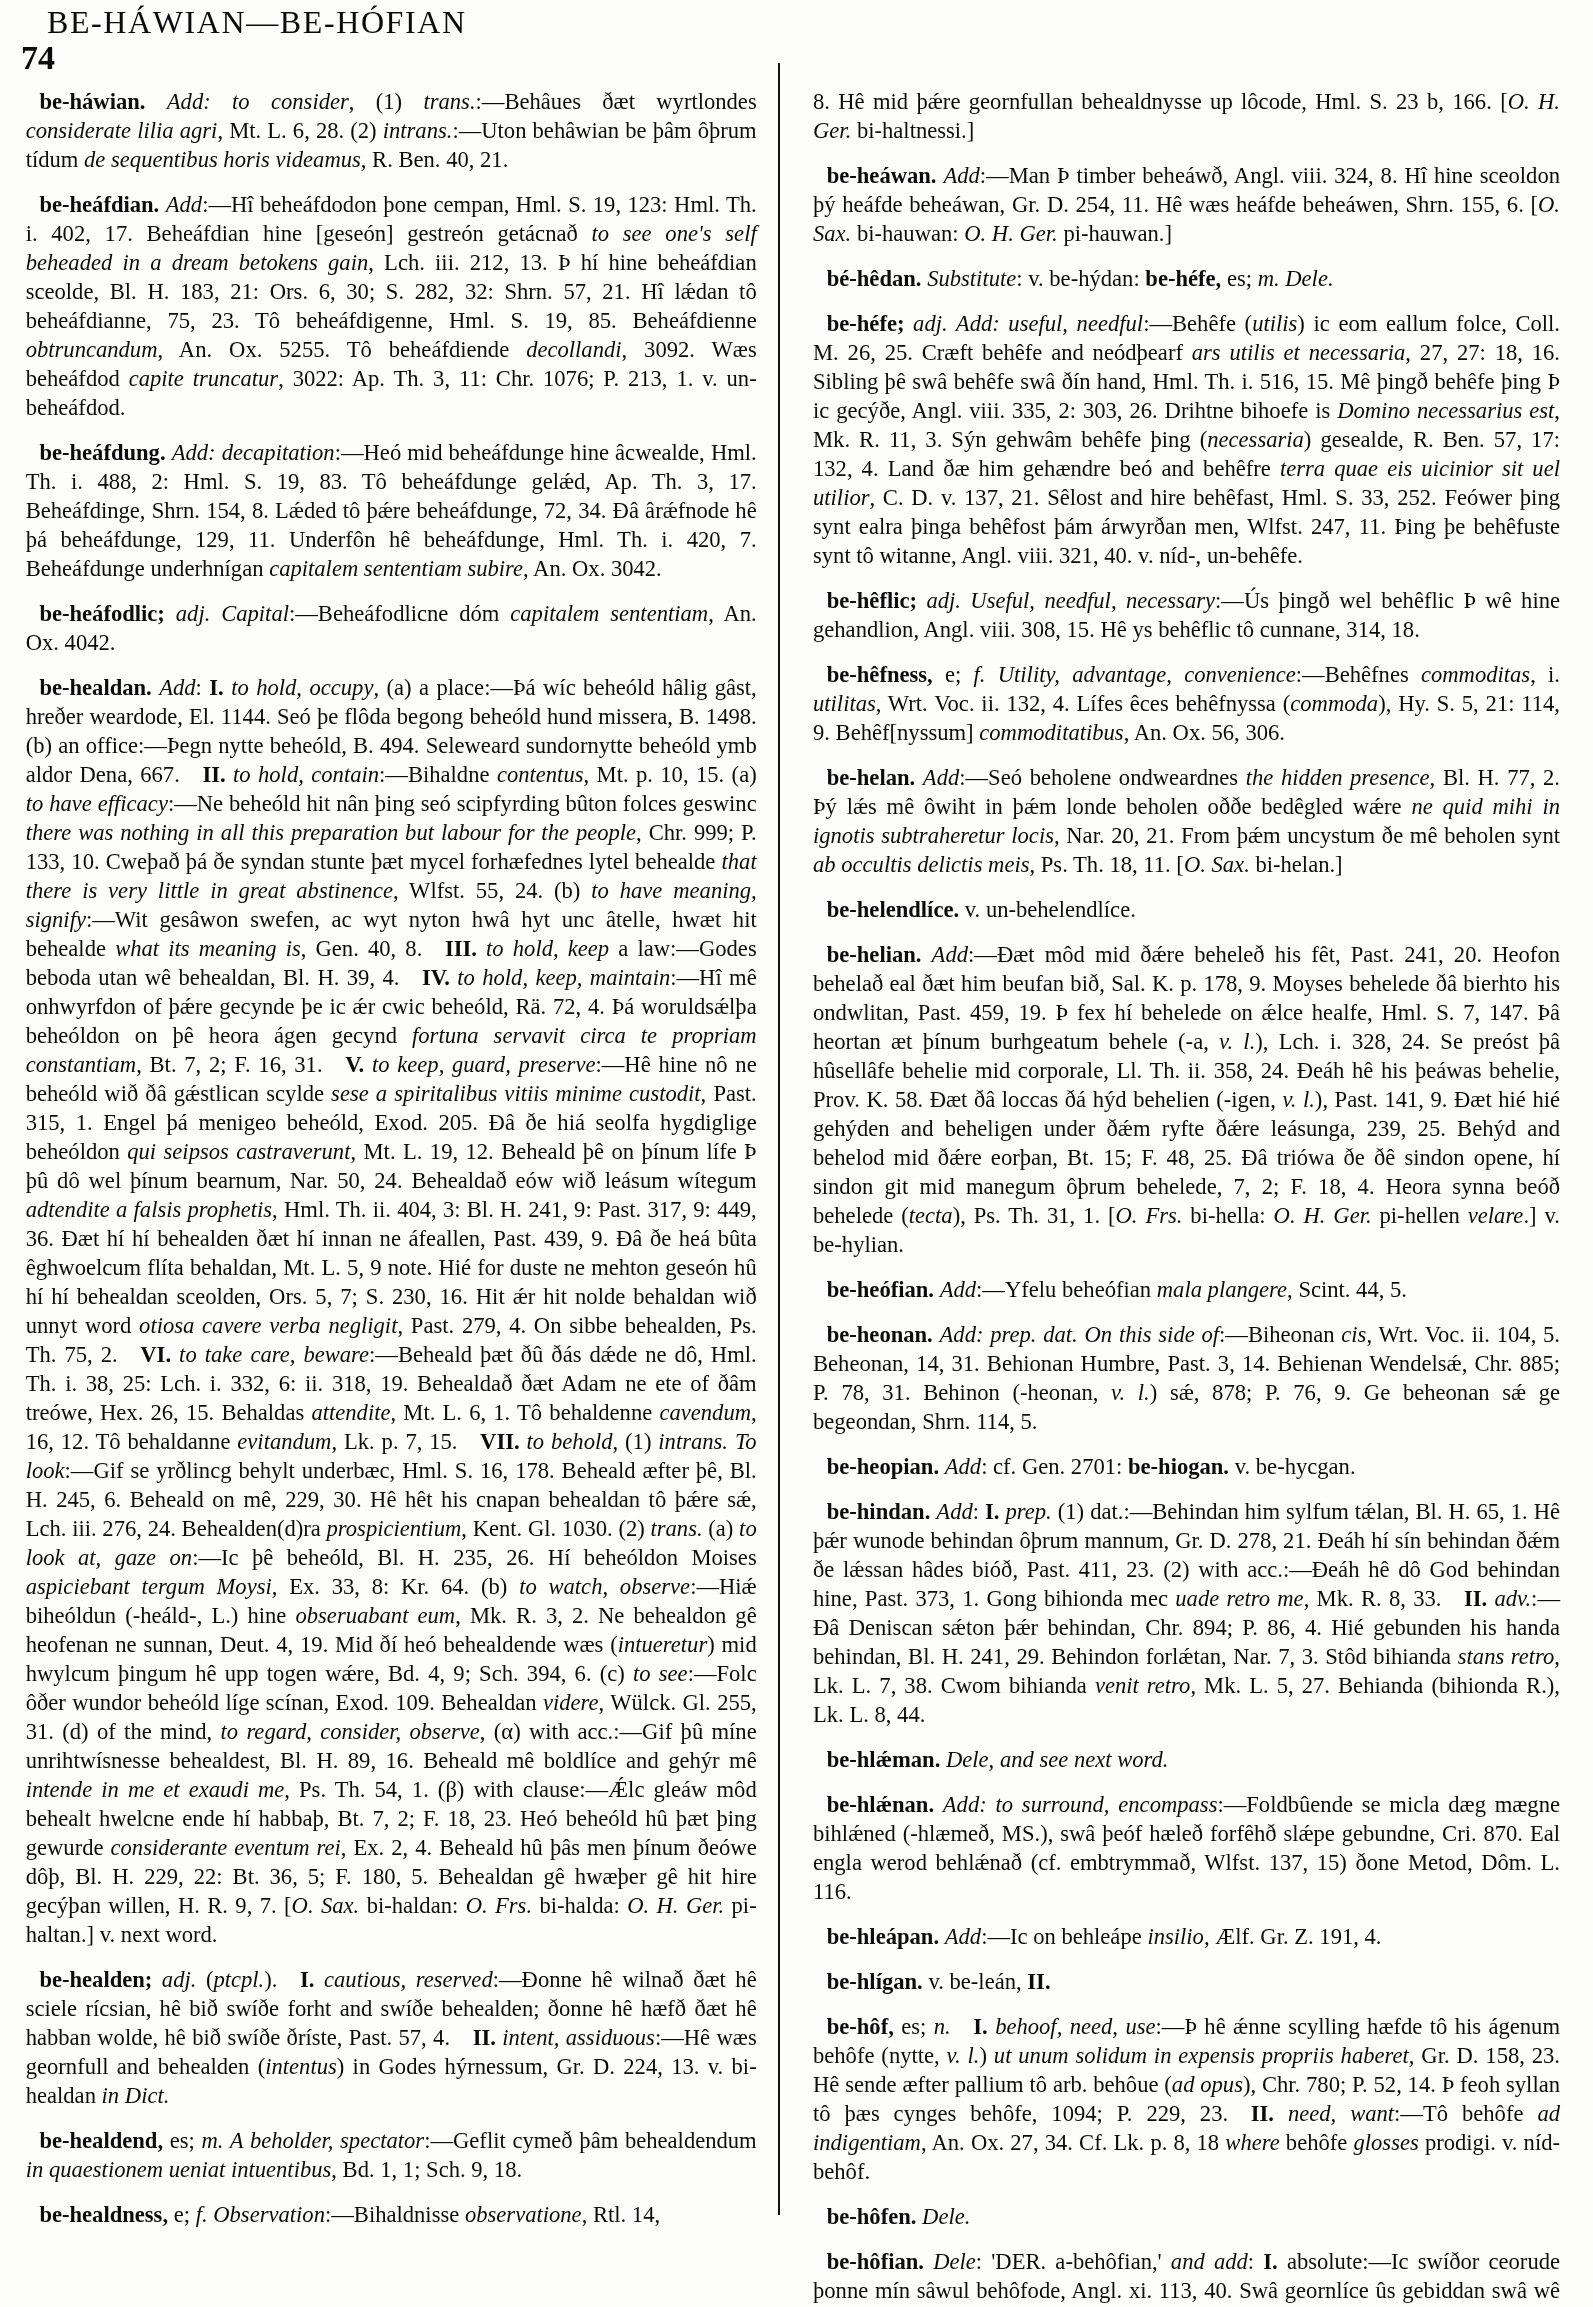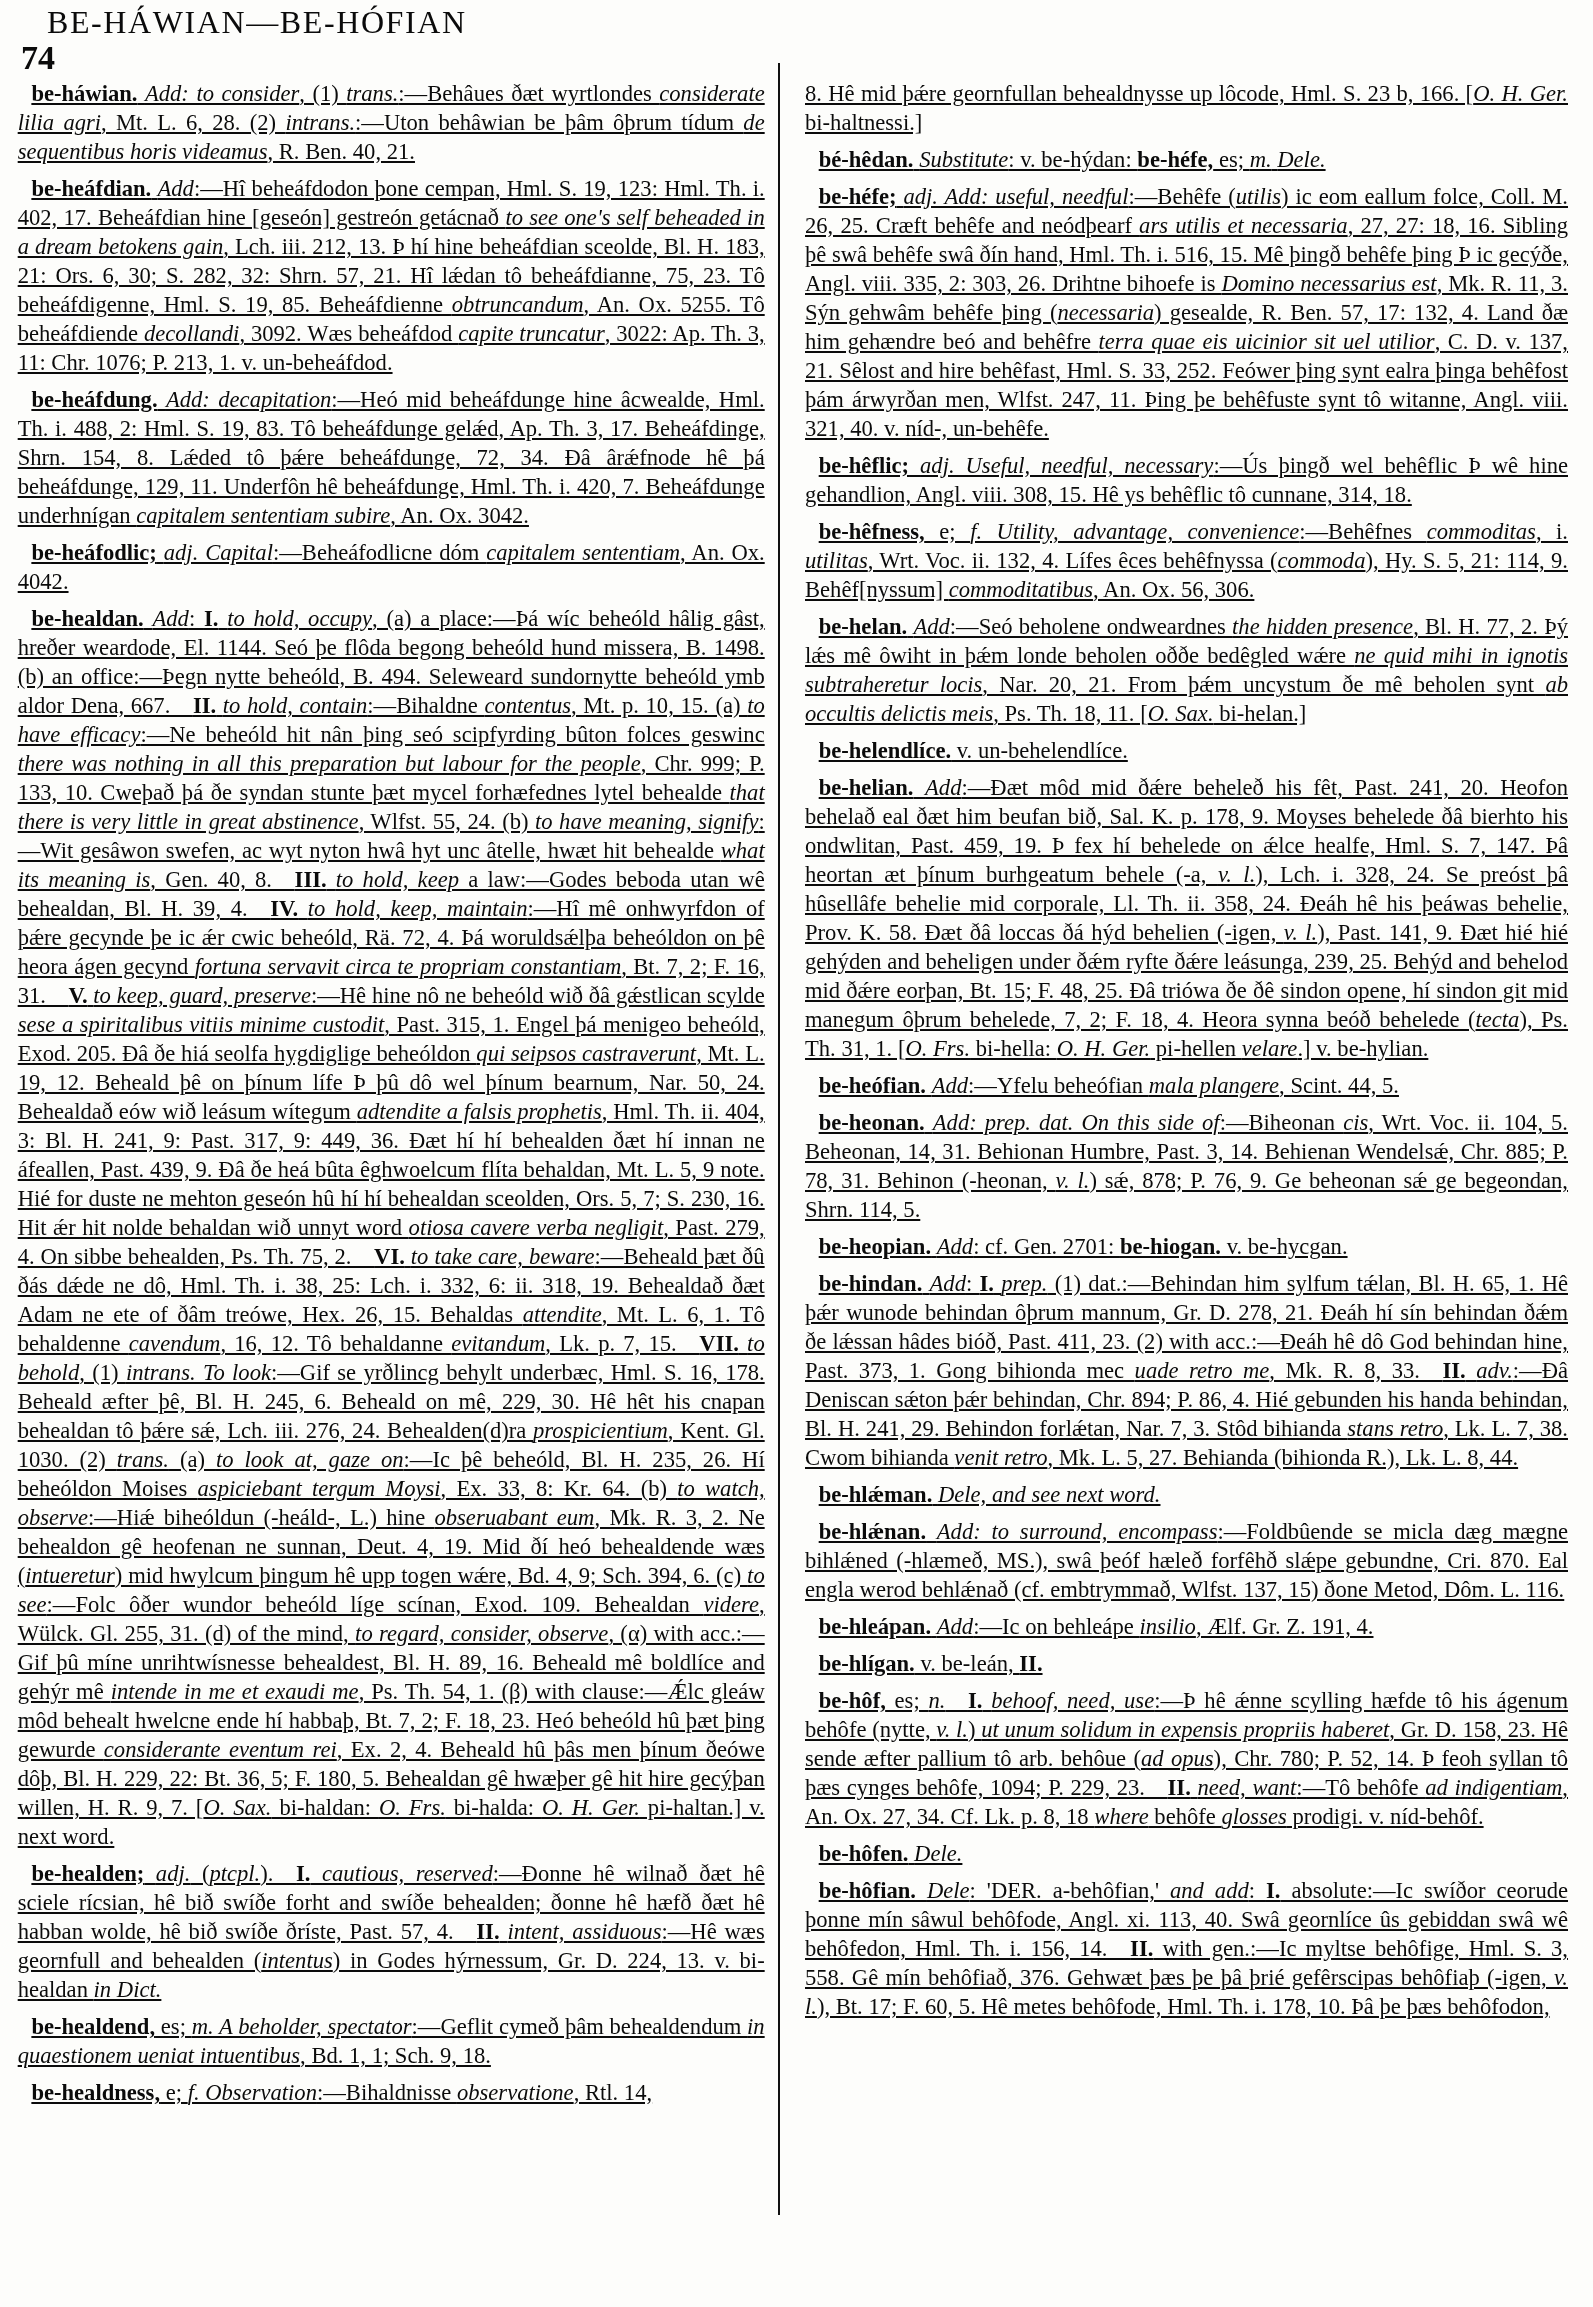--- a/index.html
+++ b/index.html
@@ -21,21 +21,21 @@
   .col {
     position:absolute; top:71px;
     font-size:22.6px; line-height:29px; text-align:justify;
   }
   .col-left  { left:9.7px;  width:763px; }
   .col-right { left:797px; width:779px; }
   .divider {
     position:absolute; left:778px; top:63px;
     width:2.4px; height:2152px; background:#111;
   }
-  .entry { margin:8px; text-indent:13.7px;text-decoration:underline; }
+  .entry { margin:16px; text-indent:13.7px; }
   .col-right .entry:first-child { text-indent:0; }
   .entry b { font-weight:bold; }
   .entry i { font-style:italic; }
 </style>
 </head>
 <body>
 
 <div class="page">
   <div class="page-number">74</div>
   <div class="running-head">
@@ -48,20 +48,21 @@
       <p class="entry"><b>be-heáfdung.</b> <i>Add: decapitation</i>:—Heó mid beheáfdunge hine âcwealde, Hml. Th. i. 488, 2: Hml. S. 19, 83. Tô beheáfdunge gelǽd, Ap. Th. 3, 17. Beheáfdinge, Shrn. 154, 8. Lǽded tô þǽre beheáfdunge, 72, 34. Ðâ ârǽfnode hê þá beheáfdunge, 129, 11. Underfôn hê beheáfdunge, Hml. Th. i. 420, 7. Beheáfdunge underhnígan <i>capitalem sententiam subire</i>, An. Ox. 3042.</p>
       <p class="entry"><b>be-heáfodlic;</b> <i>adj. Capital</i>:—Beheáfodlicne dóm <i>capitalem sententiam</i>, An. Ox. 4042.</p>
       <p class="entry"><b>be-healdan.</b> <i>Add</i>: <b>I.</b> <i>to hold, occupy</i>, (a) a place:—Þá wíc beheóld hâlig gâst, hreðer weardode, El. 1144. Seó þe flôda begong beheóld hund missera, B. 1498. (b) an office:—Þegn nytte beheóld, B. 494. Seleweard sundornytte beheóld ymb aldor Dena, 667. <b>II.</b> <i>to hold, contain</i>:—Bihaldne <i>contentus</i>, Mt. p. 10, 15. (a) <i>to have efficacy</i>:—Ne beheóld hit nân þing seó scipfyrding bûton folces geswinc <i>there was nothing in all this preparation but labour for the people</i>, Chr. 999; P. 133, 10. Cweþað þá ðe syndan stunte þæt mycel forhæfednes lytel behealde <i>that there is very little in great abstinence</i>, Wlfst. 55, 24. (b) <i>to have meaning, signify</i>:—Wit gesâwon swefen, ac wyt nyton hwâ hyt unc âtelle, hwæt hit behealde <i>what its meaning is</i>, Gen. 40, 8. <b>III.</b> <i>to hold, keep</i> a law:—Godes beboda utan wê behealdan, Bl. H. 39, 4. <b>IV.</b> <i>to hold, keep, maintain</i>:—Hî mê onhwyrfdon of þǽre gecynde þe ic ǽr cwic beheóld, Rä. 72, 4. Þá woruldsǽlþa beheóldon on þê heora ágen gecynd <i>fortuna servavit circa te propriam constantiam</i>, Bt. 7, 2; F. 16, 31. <b>V.</b> <i>to keep, guard, preserve</i>:—Hê hine nô ne beheóld wið ðâ gǽstlican scylde <i>sese a spiritalibus vitiis minime custodit</i>, Past. 315, 1. Engel þá menigeo beheóld, Exod. 205. Ðâ ðe hiá seolfa hygdiglige beheóldon <i>qui seipsos castraverunt</i>, Mt. L. 19, 12. Beheald þê on þínum lífe Þ þû dô wel þínum bearnum, Nar. 50, 24. Behealdað eów wið leásum wítegum <i>adtendite a falsis prophetis</i>, Hml. Th. ii. 404, 3: Bl. H. 241, 9: Past. 317, 9: 449, 36. Ðæt hí hí behealden ðæt hí innan ne áfeallen, Past. 439, 9. Ðâ ðe heá bûta êghwoelcum flíta behaldan, Mt. L. 5, 9 note. Hié for duste ne mehton geseón hû hí hí behealdan sceolden, Ors. 5, 7; S. 230, 16. Hit ǽr hit nolde behaldan wið unnyt word <i>otiosa cavere verba negligit</i>, Past. 279, 4. On sibbe behealden, Ps. Th. 75, 2. <b>VI.</b> <i>to take care, beware</i>:—Beheald þæt ðû ðás dǽde ne dô, Hml. Th. i. 38, 25: Lch. i. 332, 6: ii. 318, 19. Behealdað ðæt Adam ne ete of ðâm treówe, Hex. 26, 15. Behaldas <i>attendite</i>, Mt. L. 6, 1. Tô behaldenne <i>cavendum</i>, 16, 12. Tô behaldanne <i>evitandum</i>, Lk. p. 7, 15. <b>VII.</b> <i>to behold</i>, (1) <i>intrans. To look</i>:—Gif se yrðlincg behylt underbæc, Hml. S. 16, 178. Beheald æfter þê, Bl. H. 245, 6. Beheald on mê, 229, 30. Hê hêt his cnapan behealdan tô þǽre sǽ, Lch. iii. 276, 24. Behealden(d)ra <i>prospicientium</i>, Kent. Gl. 1030. (2) <i>trans.</i> (a) <i>to look at, gaze on</i>:—Ic þê beheóld, Bl. H. 235, 26. Hí beheóldon Moises <i>aspiciebant tergum Moysi</i>, Ex. 33, 8: Kr. 64. (b) <i>to watch, observe</i>:—Hiǽ biheóldun (-heáld-, L.) hine <i>obseruabant eum</i>, Mk. R. 3, 2. Ne behealdon gê heofenan ne sunnan, Deut. 4, 19. Mid ðí heó behealdende wæs (<i>intueretur</i>) mid hwylcum þingum hê upp togen wǽre, Bd. 4, 9; Sch. 394, 6. (c) <i>to see</i>:—Folc ôðer wundor beheóld líge scínan, Exod. 109. Behealdan <i>videre</i>, Wülck. Gl. 255, 31. (d) of the mind, <i>to regard, consider, observe</i>, (α) with acc.:—Gif þû míne unrihtwísnesse behealdest, Bl. H. 89, 16. Beheald mê boldlíce and gehýr mê <i>intende in me et exaudi me</i>, Ps. Th. 54, 1. (β) with clause:—Ǽlc gleáw môd behealt hwelcne ende hí habbaþ, Bt. 7, 2; F. 18, 23. Heó beheóld hû þæt þing gewurde <i>considerante eventum rei</i>, Ex. 2, 4. Beheald hû þâs men þínum ðeówe dôþ, Bl. H. 229, 22: Bt. 36, 5; F. 180, 5. Behealdan gê hwæþer gê hit hire gecýþan willen, H. R. 9, 7. [<i>O. Sax.</i> bi-haldan: <i>O. Frs.</i> bi-halda: <i>O. H. Ger.</i> pi-haltan.] v. next word.</p>
       <p class="entry"><b>be-healden;</b> <i>adj.</i> (<i>ptcpl.</i>). <b>I.</b> <i>cautious, reserved</i>:—Ðonne hê wilnað ðæt hê sciele rícsian, hê bið swíðe forht and swíðe behealden; ðonne hê hæfð ðæt hê habban wolde, hê bið swíðe ðríste, Past. 57, 4. <b>II.</b> <i>intent, assiduous</i>:—Hê wæs geornfull and behealden (<i>intentus</i>) in Godes hýrnessum, Gr. D. 224, 13. v. bi-healdan <i>in Dict.</i></p>
       <p class="entry"><b>be-healdend,</b> es; <i>m. A beholder, spectator</i>:—Geflit cymeð þâm behealdendum <i>in quaestionem ueniat intuentibus</i>, Bd. 1, 1; Sch. 9, 18.</p>
       <p class="entry"><b>be-healdness,</b> e; <i>f. Observation</i>:—Bihaldnisse <i>observatione</i>, Rtl. 14,</p>
     </div>
   <div class="divider"></div>
   <div class="col col-right">
       <p class="entry">8. Hê mid þǽre geornfullan behealdnysse up lôcode, Hml. S. 23 b, 166. [<i>O. H. Ger.</i> bi-haltnessi.]</p>
+      <p class="entry"><b>be-heáwan.</b> <i>Add</i>:—Man Þ timber beheáwð, Angl. viii. 324, 8. Hî hine sceoldon þý heáfde beheáwan, Gr. D. 254, 11. Hê wæs heáfde beheáwen, Shrn. 155, 6. [<i>O. Sax.</i> bi-hauwan: <i>O. H. Ger.</i> pi-hauwan.]</p>
       <p class="entry"><b>bé-hêdan.</b> <i>Substitute</i>: v. be-hýdan: <b>be-héfe,</b> es; <i>m.</i> <i>Dele.</i></p>
       <p class="entry"><b>be-héfe;</b> <i>adj. Add: useful, needful</i>:—Behêfe (<i>utilis</i>) ic eom eallum folce, Coll. M. 26, 25. Cræft behêfe and neódþearf <i>ars utilis et necessaria</i>, 27, 27: 18, 16. Sibling þê swâ behêfe swâ ðín hand, Hml. Th. i. 516, 15. Mê þingð behêfe þing Þ ic gecýðe, Angl. viii. 335, 2: 303, 26. Drihtne bihoefe is <i>Domino necessarius est</i>, Mk. R. 11, 3. Sýn gehwâm behêfe þing (<i>necessaria</i>) gesealde, R. Ben. 57, 17: 132, 4. Land ðæ him gehændre beó and behêfre <i>terra quae eis uicinior sit uel utilior</i>, C. D. v. 137, 21. Sêlost and hire behêfast, Hml. S. 33, 252. Feówer þing synt ealra þinga behêfost þám árwyrðan men, Wlfst. 247, 11. Þing þe behêfuste synt tô witanne, Angl. viii. 321, 40. v. níd-, un-behêfe.</p>
       <p class="entry"><b>be-hêflic;</b> <i>adj. Useful, needful, necessary</i>:—Ús þingð wel behêflic Þ wê hine gehandlion, Angl. viii. 308, 15. Hê ys behêflic tô cunnane, 314, 18.</p>
       <p class="entry"><b>be-hêfness,</b> e; <i>f. Utility, advantage, convenience</i>:—Behêfnes <i>commoditas</i>, i. <i>utilitas</i>, Wrt. Voc. ii. 132, 4. Lífes êces behêfnyssa (<i>commoda</i>), Hy. S. 5, 21: 114, 9. Behêf[nyssum] <i>commoditatibus</i>, An. Ox. 56, 306.</p>
       <p class="entry"><b>be-helan.</b> <i>Add</i>:—Seó beholene ondweardnes <i>the hidden presence</i>, Bl. H. 77, 2. Þý lǽs mê ôwiht in þǽm londe beholen oððe bedêgled wǽre <i>ne quid mihi in ignotis subtraheretur locis</i>, Nar. 20, 21. From þǽm uncystum ðe mê beholen synt <i>ab occultis delictis meis</i>, Ps. Th. 18, 11. [<i>O. Sax.</i> bi-helan.]</p>
       <p class="entry"><b>be-helendlíce.</b> v. un-behelendlíce.</p>
       <p class="entry"><b>be-helian.</b> <i>Add</i>:—Ðæt môd mid ðǽre beheleð his fêt, Past. 241, 20. Heofon behelað eal ðæt him beufan bið, Sal. K. p. 178, 9. Moyses behelede ðâ bierhto his ondwlitan, Past. 459, 19. Þ fex hí behelede on ǽlce healfe, Hml. S. 7, 147. Þâ heortan æt þínum burhgeatum behele (-a, <i>v. l.</i>), Lch. i. 328, 24. Se preóst þâ hûsellâfe behelie mid corporale, Ll. Th. ii. 358, 24. Ðeáh hê his þeáwas behelie, Prov. K. 58. Ðæt ðâ loccas ðá hýd behelien (-igen, <i>v. l.</i>), Past. 141, 9. Ðæt hié hié gehýden and beheligen under ðǽm ryfte ðǽre leásunga, 239, 25. Behýd and behelod mid ðǽre eorþan, Bt. 15; F. 48, 25. Ðâ triówa ðe ðê sindon opene, hí sindon git mid manegum ôþrum behelede, 7, 2; F. 18, 4. Heora synna beóð behelede (<i>tecta</i>), Ps. Th. 31, 1. [<i>O. Frs.</i> bi-hella: <i>O. H. Ger.</i> pi-hellen <i>velare</i>.] v. be-hylian.</p>
       <p class="entry"><b>be-heófian.</b> <i>Add</i>:—Yfelu beheófian <i>mala plangere</i>, Scint. 44, 5.</p>
       <p class="entry"><b>be-heonan.</b> <i>Add: prep. dat. On this side of</i>:—Biheonan <i>cis</i>, Wrt. Voc. ii. 104, 5. Beheonan, 14, 31. Behionan Humbre, Past. 3, 14. Behienan Wendelsǽ, Chr. 885; P. 78, 31. Behinon (-heonan, <i>v. l.</i>) sǽ, 878; P. 76, 9. Ge beheonan sǽ ge begeondan, Shrn. 114, 5.</p>
       <p class="entry"><b>be-heopian.</b> <i>Add</i>: cf. Gen. 2701: <b>be-hiogan.</b> v. be-hycgan.</p>

